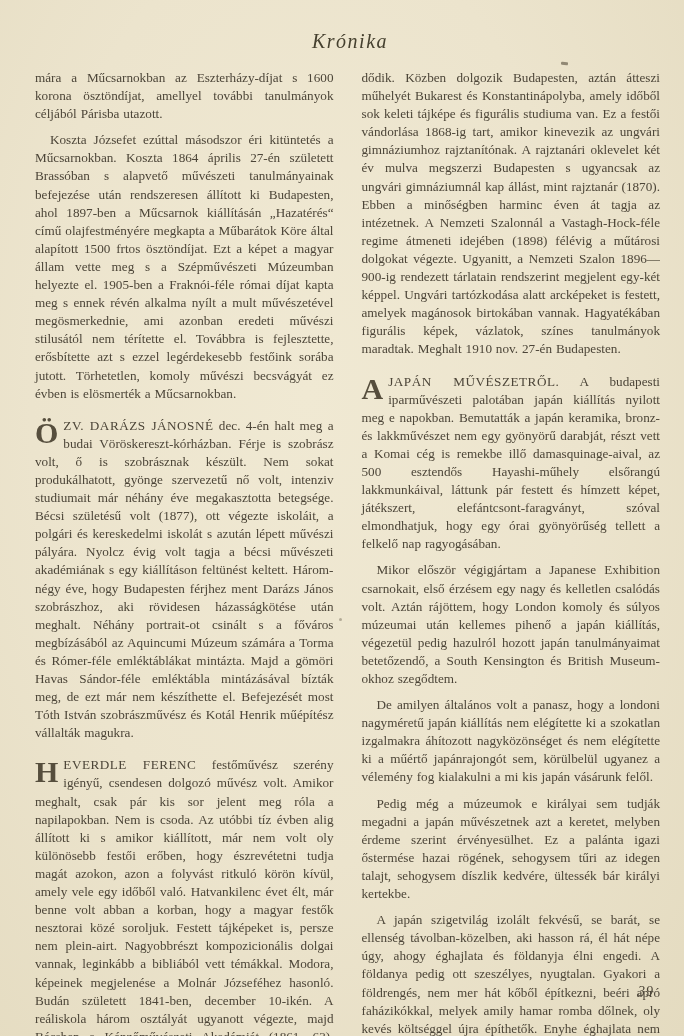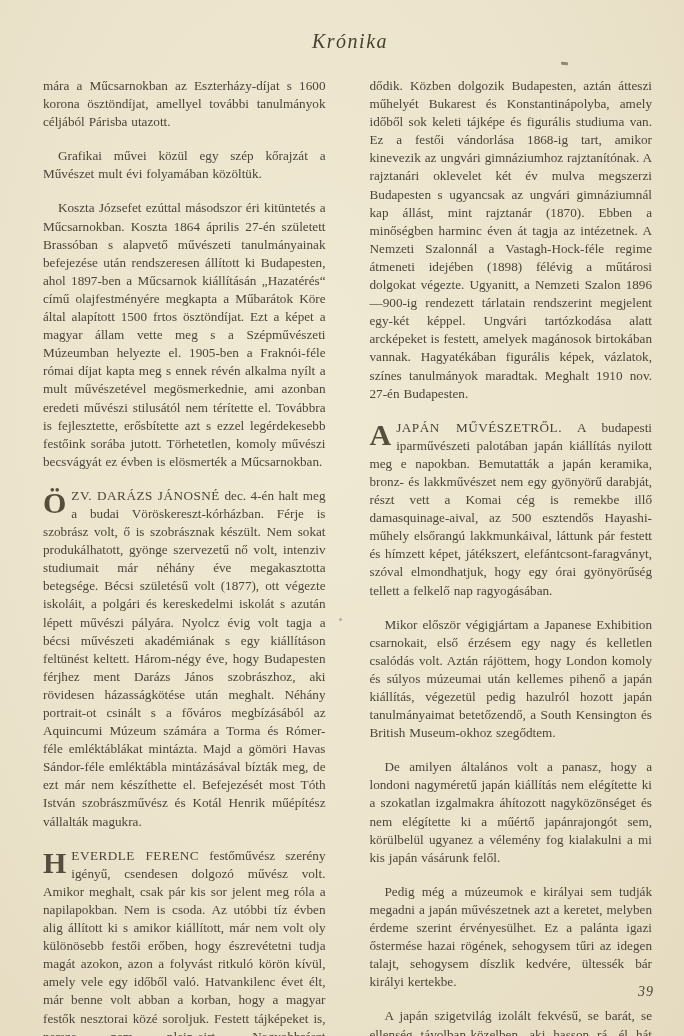--- a/index.html
+++ b/index.html
@@ -17,21 +17,21 @@
     position:absolute; top:30px; left:16px; right:0;
     text-align:center; font-style:italic;
     font-size:20px; letter-spacing:1.5px; color:#45402f;
   }
   .columns {
     position:absolute; top:61px; left:27px; right:16px;
     display:flex; gap:12px;
   }
   .col { flex:1; min-width:0; }
   .col p {
-    margin:16px; text-indent:15px; text-align:justify;
+    margin:8px; text-indent:15px; text-align:justify;
     font-size:13.2px; line-height:18.1px;
     word-spacing:0.6px; color:#4c4538;
   }
   .col p.noindent { text-indent:0; }
   .col p.section { text-indent:0; margin-top:14px; }
   .dropcap {
     float:left; font-size:30px; line-height:28px;
     padding:2px 5px 0 0; color:#564e3d;
     font-weight:bold; letter-spacing:0;
     text-shadow: 0 0 0.5px #efe8d2;
@@ -54,21 +54,20 @@
 
   <div class="running-head">Krónika</div>
 
   <div class="speck speck-1"></div>
   <div class="speck speck-2"></div>
 
   <div class="columns">
 
     <div class="col">
       <p class="noindent">mára a Műcsarnokban az Eszterházy-díjat s 1600 korona ösztöndíjat, amellyel további tanulmányok céljából Párisba utazott.</p>
-      <p>Grafikai művei közül egy szép kőrajzát a Művészet mult évi folyamában közöltük.</p>
       <p>Koszta Józsefet ezúttal másodszor éri kitüntetés a Műcsarnokban. Koszta 1864 április 27-én született Brassóban s alapvető művészeti tanulmányainak befejezése után rendszeresen állított ki Budapesten, ahol 1897-ben a Műcsarnok kiállításán „Hazatérés“ című olajfestményére megkapta a Műbarátok Köre által alapított 1500 frtos ösztöndíjat. Ezt a képet a magyar állam vette meg s a Szépművészeti Múzeumban helyezte el. 1905-ben a Fraknói-féle római díjat kapta meg s ennek révén alkalma nyílt a mult művészetével megösmerkednie, ami azonban eredeti művészi stilusától nem térítette el. Továbbra is fejlesztette, erősbítette azt s ezzel legérdekesebb festőink sorába jutott. Törhetetlen, komoly művészi becsvágyát ez évben is elösmerték a Műcsarnokban.</p>
       <p class="section"><span class="dropcap">Ö</span><span class="lead">ZV. DARÁZS JÁNOSNÉ</span><span> dec. 4-én halt meg a budai Vöröskereszt-kórházban. Férje is szobrász volt, ő is szobrásznak készült. Nem sokat produkálhatott, gyönge szervezetű nő volt, intenziv studiumait már néhány éve megakasztotta betegsége. Bécsi születésű volt (1877), ott végezte iskoláit, a polgári és kereskedelmi iskolát s azután lépett művészi pályára. Nyolcz évig volt tagja a bécsi művészeti akadémiának s egy kiállításon feltünést keltett. Három-négy éve, hogy Budapesten férjhez ment Darázs János szobrászhoz, aki rövidesen házasságkötése után meghalt. Néhány portrait-ot csinált s a főváros megbízásából az Aquincumi Múzeum számára a Torma és Rómer-féle emléktáblákat mintázta. Majd a gömöri Havas Sándor-féle emléktábla mintázásával bízták meg, de ezt már nem készíthette el. Befejezését most Tóth István szobrászművész és Kotál Henrik műépítész vállalták magukra.</span></p>
       <p class="section"><span class="dropcap">H</span><span class="lead">EVERDLE FERENC</span><span> festőművész szerény igényű, csendesen dolgozó művész volt. Amikor meghalt, csak pár kis sor jelent meg róla a napilapokban. Nem is csoda. Az utóbbi tíz évben alig állított ki s amikor kiállított, már nem volt oly különösebb festői erőben, hogy észrevétetni tudja magát azokon, azon a folyvást ritkuló körön kívül, amely vele egy időből való. Hatvankilenc évet élt, már benne volt abban a korban, hogy a magyar festők nesztorai közé soroljuk. Festett tájképeket is, persze nem plein-airt. Nagyobbrészt kompozicionális dolgai vannak, leginkább a bibliából vett témákkal. Modora, képeinek megjelenése a Molnár Józseféhez hasonló. Budán született 1841-ben, december 10-ikén. A reáliskola három osztályát ugyanott végezte, majd Bécsben a Képzőművészeti Akadémiát (1861—63). Festői működése itt kez-</span></p>
     </div>
 
     <div class="col">
       <p class="noindent">dődik. Közben dolgozik Budapesten, aztán átteszi műhelyét Bukarest és Konstantinápolyba, amely időből sok keleti tájképe és figurális studiuma van. Ez a festői vándorlása 1868-ig tart, amikor kinevezik az ungvári gimnáziumhoz rajztanítónak. A rajztanári oklevelet két év mulva megszerzi Budapesten s ugyancsak az ungvári gimnáziumnál kap állást, mint rajztanár (1870). Ebben a minőségben harminc éven át tagja az intézetnek. A Nemzeti Szalonnál a Vastagh-Hock-féle regime átmeneti idejében (1898) félévig a műtárosi dolgokat végezte. Ugyanitt, a Nemzeti Szalon 1896—900-ig rendezett tárlatain rendszerint megjelent egy-két képpel. Ungvári tartózkodása alatt arcképeket is festett, amelyek magánosok birtokában vannak. Hagyatékában figurális képek, vázlatok, színes tanulmányok maradtak. Meghalt 1910 nov. 27-én Budapesten.</p>
       <p class="section"><span class="dropcap">A</span><span class="lead">JAPÁN MŰVÉSZETRŐL.</span><span> A budapesti iparművészeti palotában japán kiállítás nyilott meg e napokban. Bemutatták a japán keramika, bronz- és lakkművészet nem egy gyönyörű darabját, részt vett a Komai cég is remekbe illő damasquinage-aival, az 500 esztendős Hayashi-műhely elsőrangú lakkmunkáival, láttunk pár festett és hímzett képet, játékszert, elefántcsont-faragványt, szóval elmondhatjuk, hogy egy órai gyönyörűség tellett a felkelő nap ragyogásában.</span></p>
       <p>Mikor először végigjártam a Japanese Exhibition csarnokait, első érzésem egy nagy és kelletlen csalódás volt. Aztán rájöttem, hogy London komoly és súlyos múzeumai után kellemes pihenő a japán kiállítás, végezetül pedig hazulról hozott japán tanulmányaimat betetőzendő, a South Kensington és British Museum-okhoz szegődtem.</p>
       <p>De amilyen általános volt a panasz, hogy a londoni nagyméretű japán kiállítás nem elégítette ki a szokatlan izgalmakra áhítozott nagyközönséget és nem elégítette ki a műértő japánrajongót sem, körülbelül ugyanez a vélemény fog kialakulni a mi kis japán vásárunk felől.</p>

